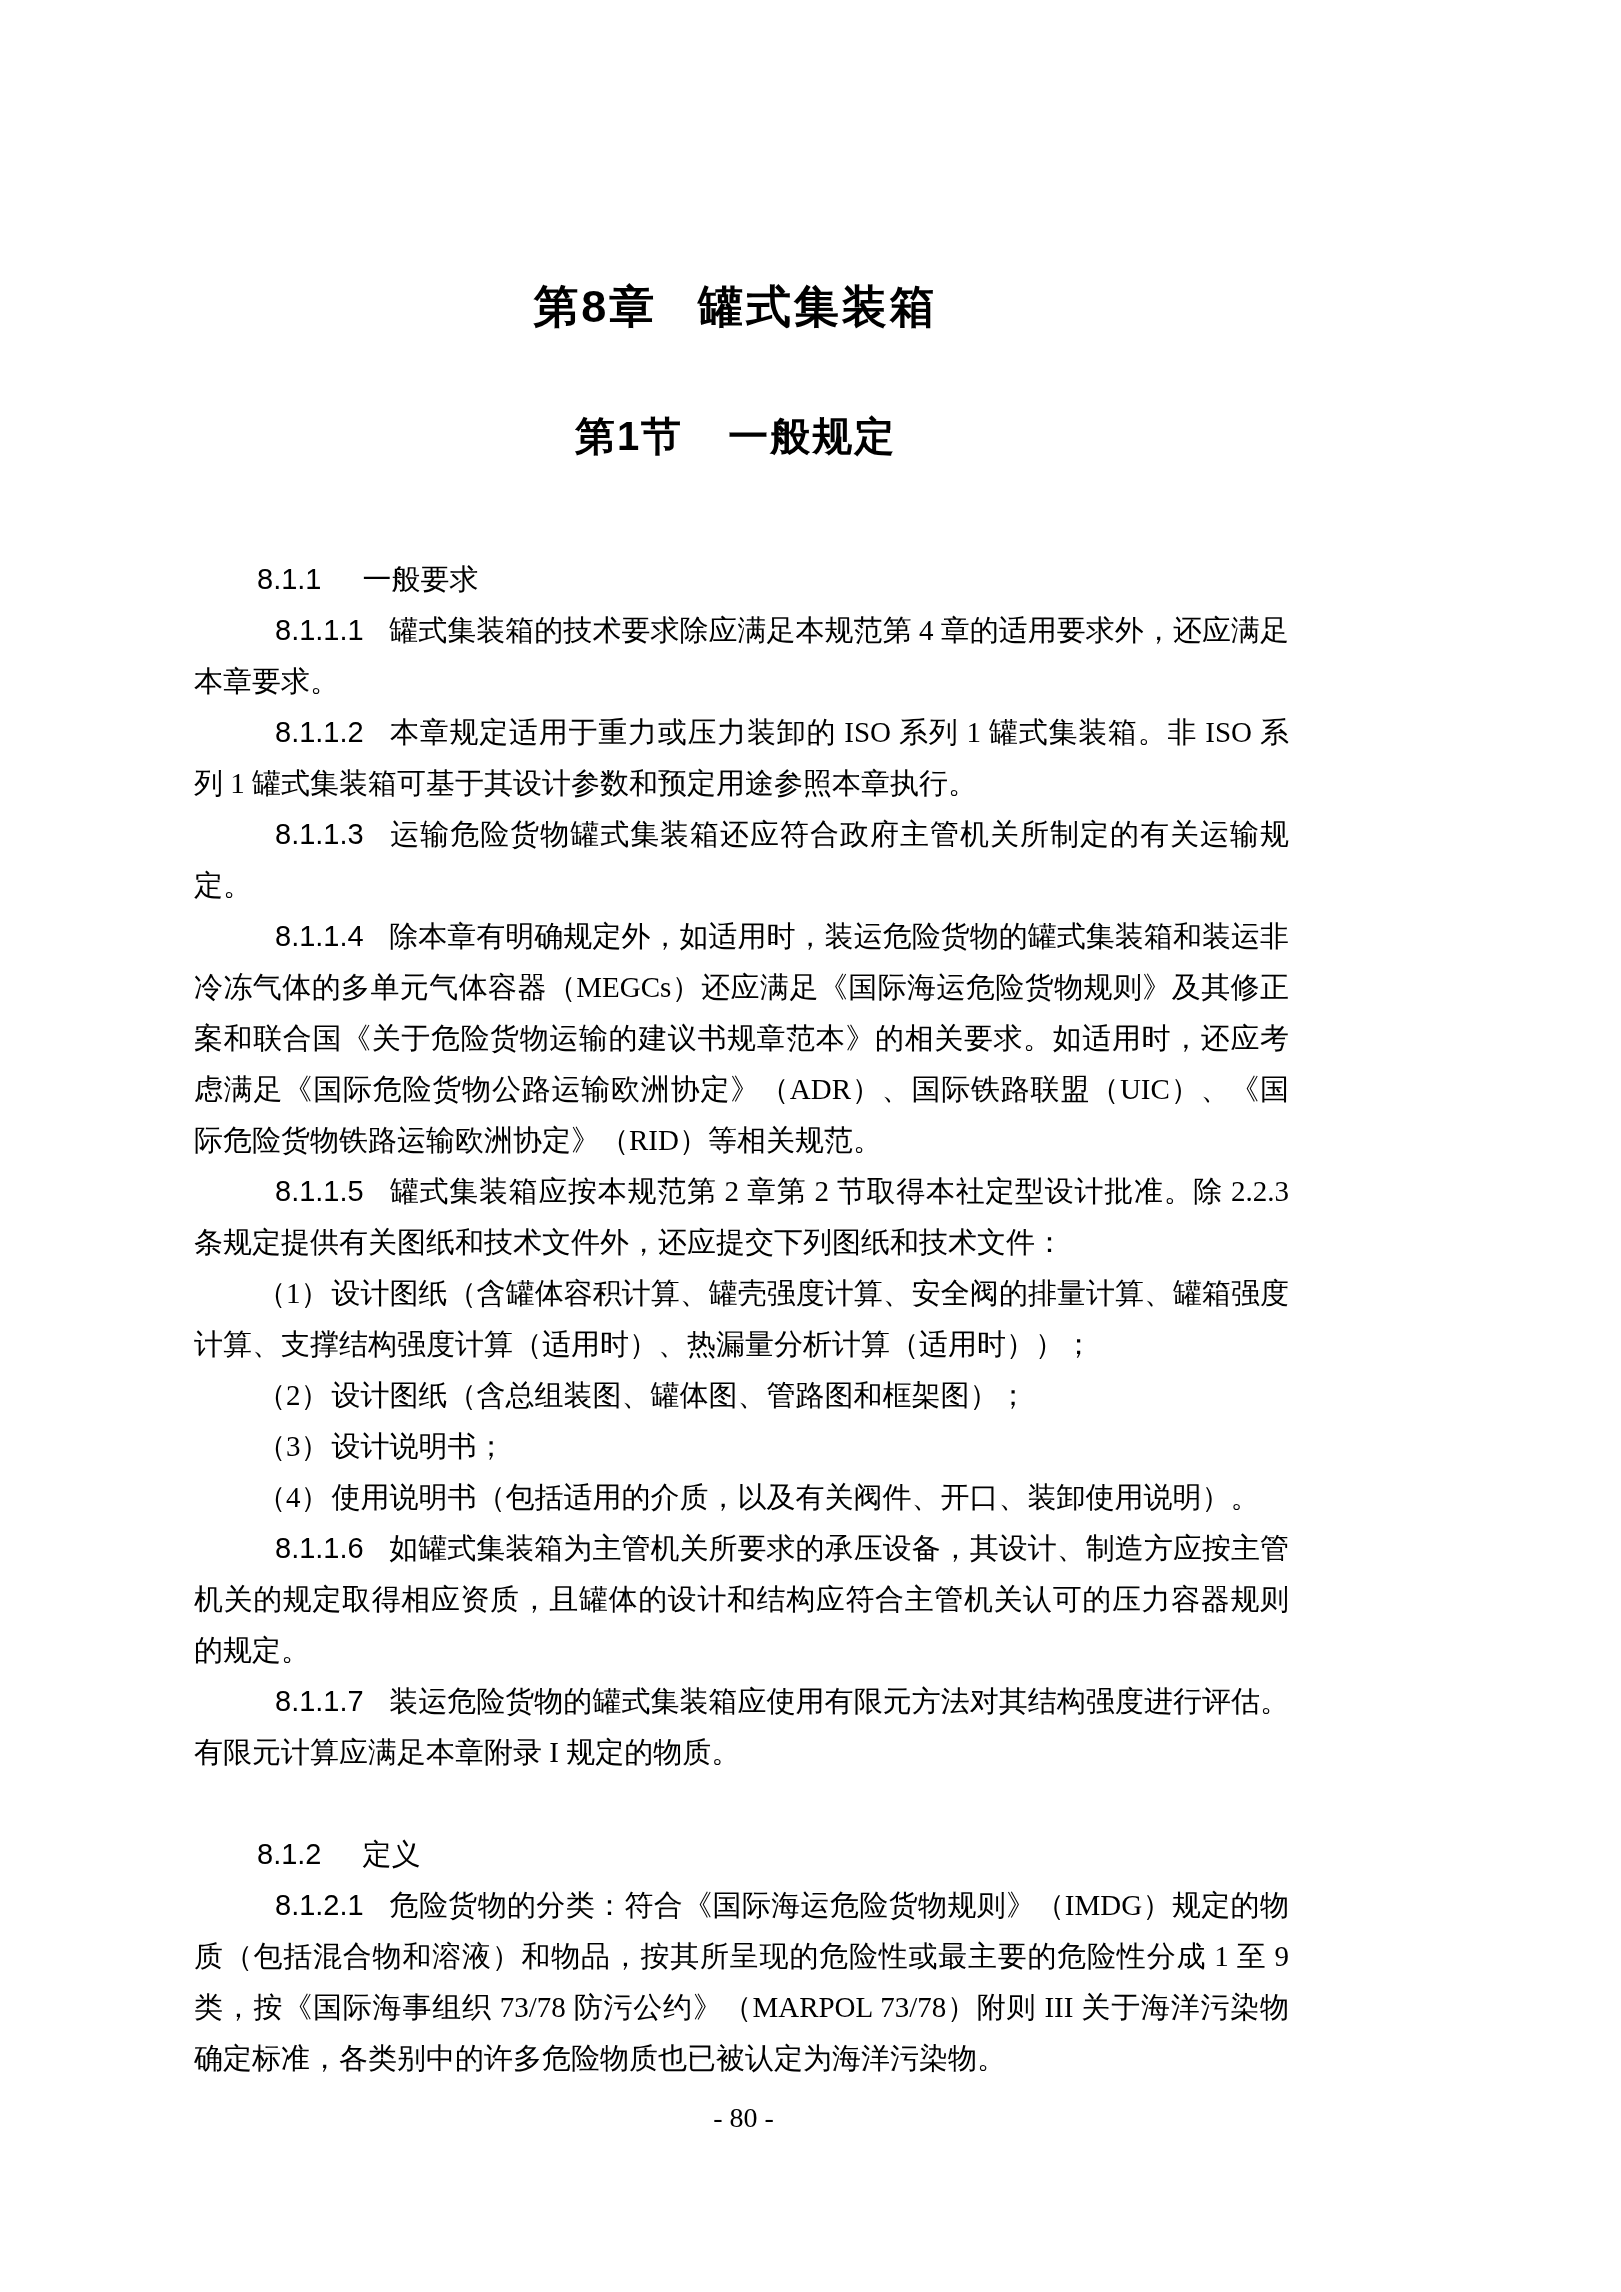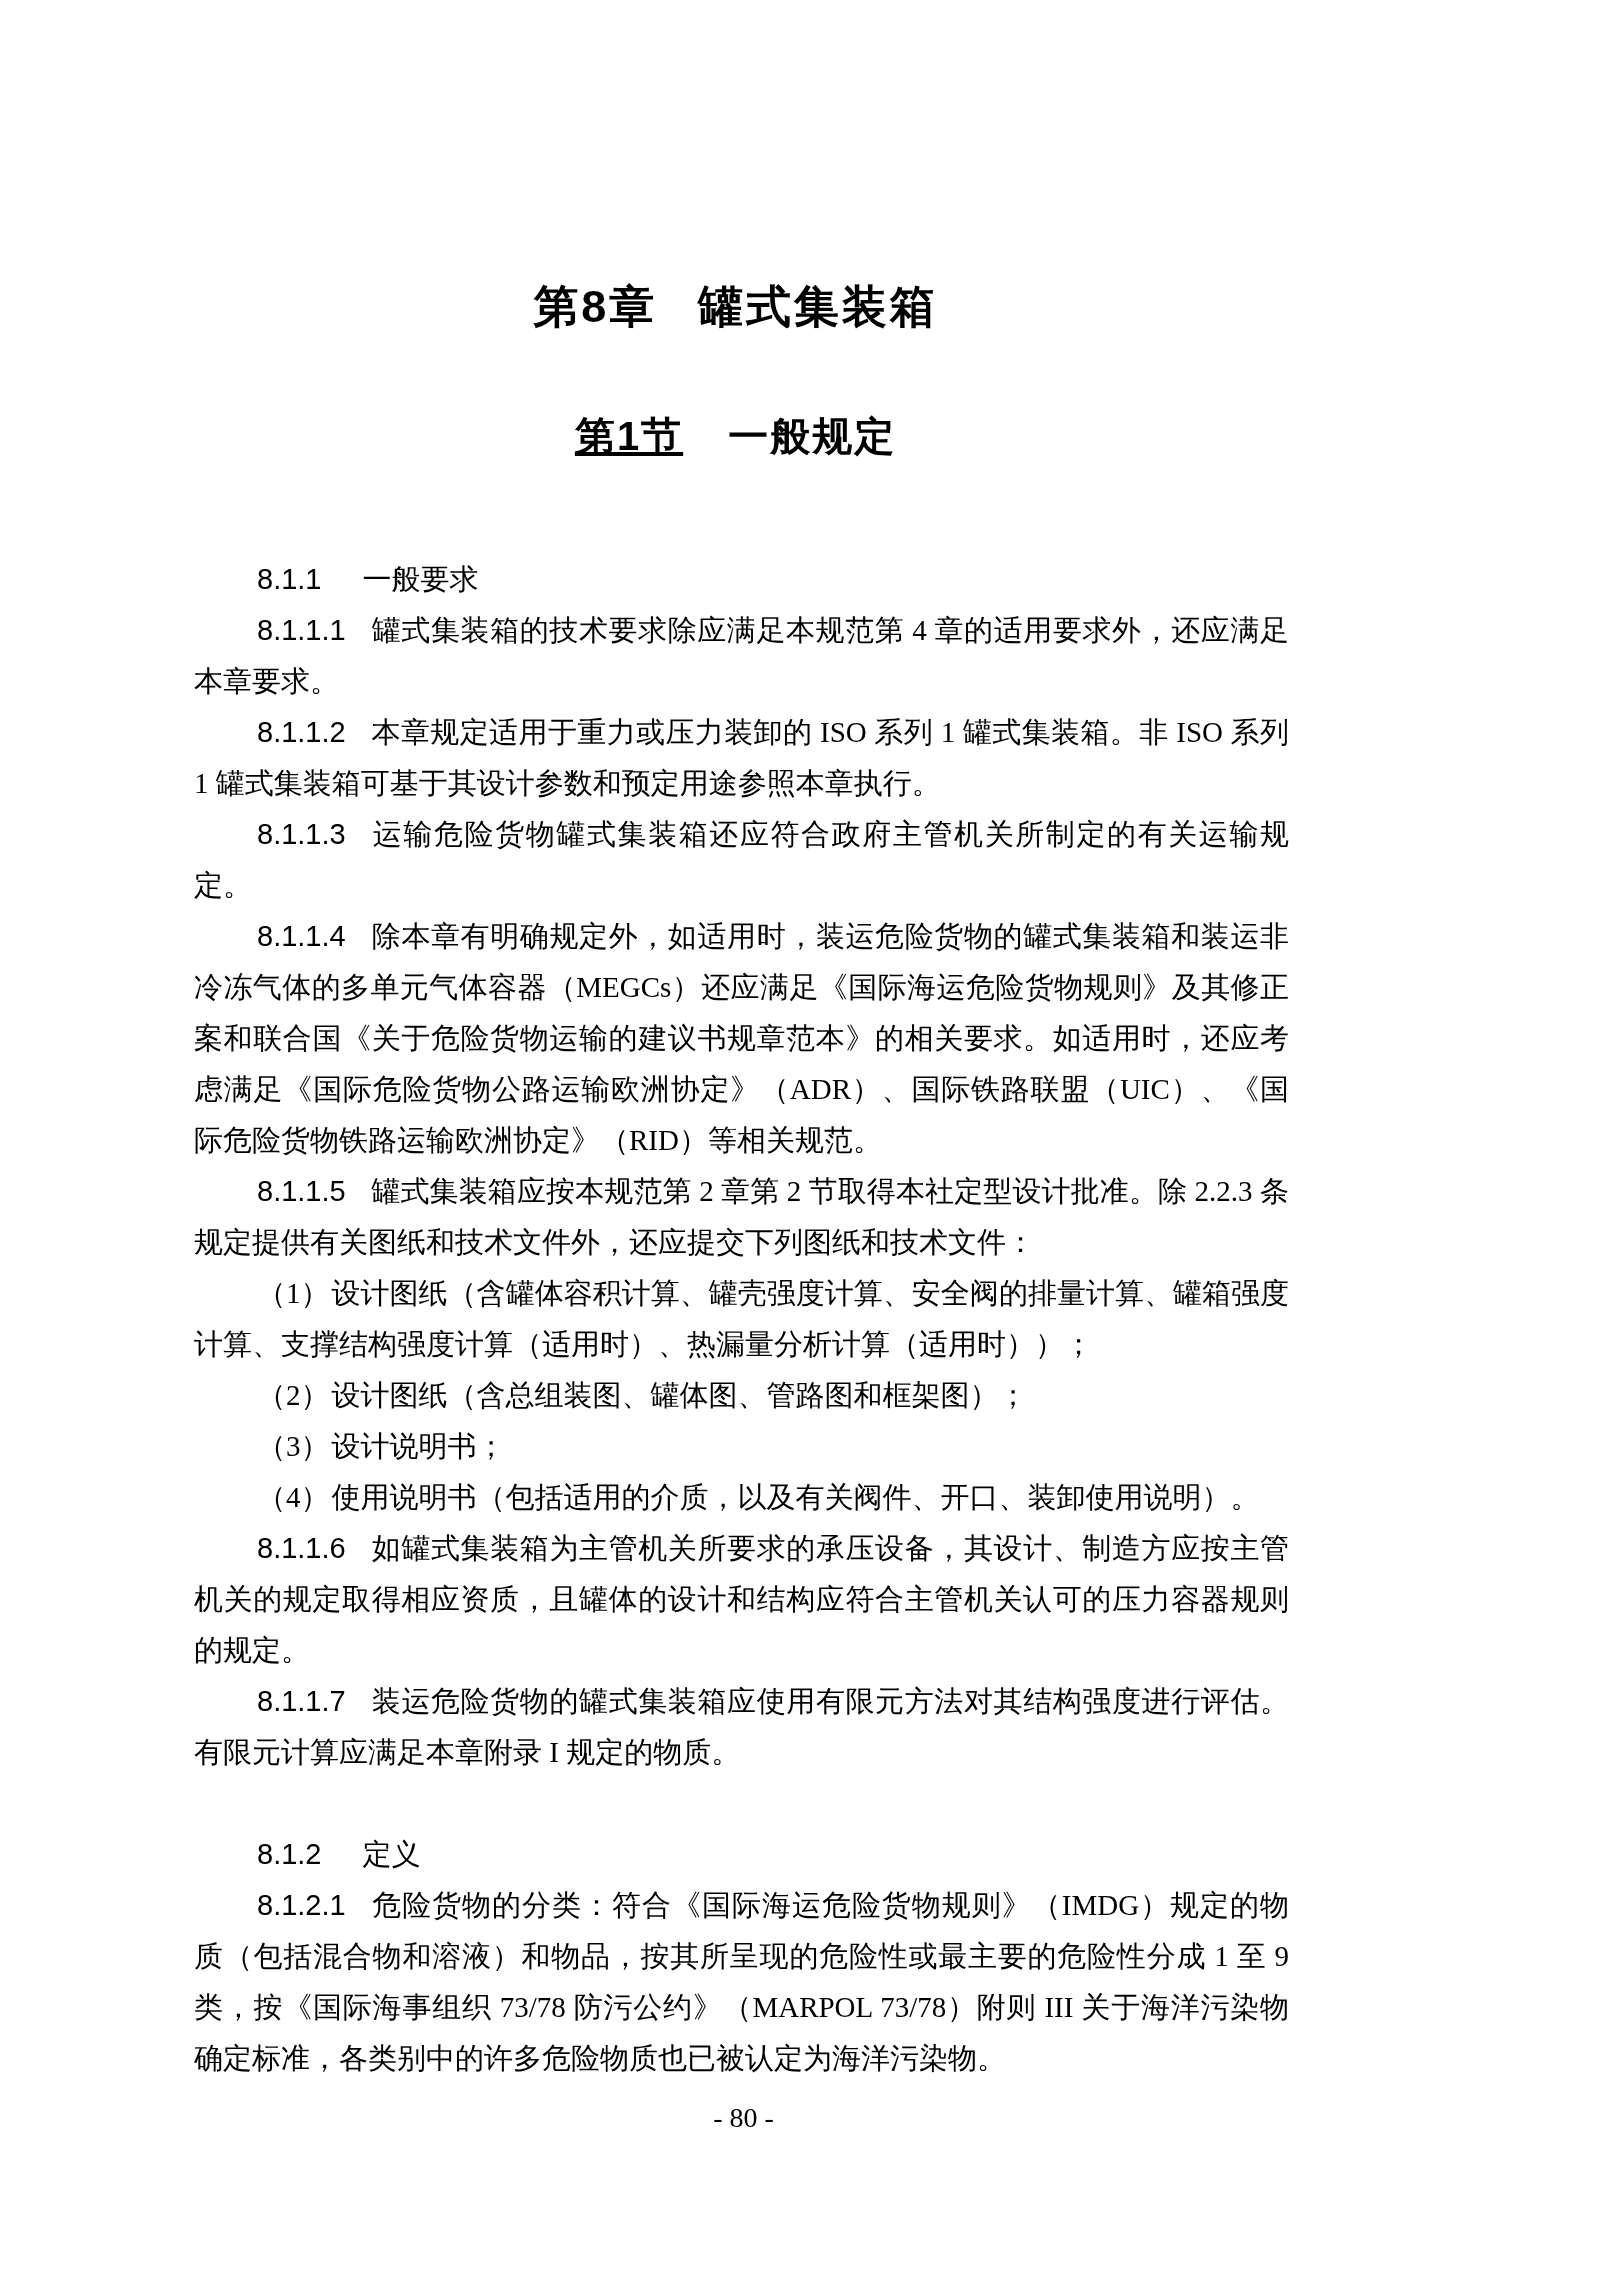--- a/index.html
+++ b/index.html
@@ -32,41 +32,41 @@
     margin: 78px 0 0 0;
     text-align: center;
     font-family: "Liberation Sans", "DejaVu Sans", sans-serif;
     font-weight: bold;
     font-size: 40px;
     line-height: 45px;
     letter-spacing: 2px;
   }
   .section-title .head-num {
     margin-right: 45px;
-    text-decoration: underline;
   }
   .doc-body {
     margin: 95px 182px 0 194px;
     font-family: "Liberation Serif", "DejaVu Serif", serif;
     font-size: 29px;
     line-height: 51px;
     text-align: justify;
   }
   .doc-body p {
     margin: 0;
     text-indent: 63px;
   }
   .doc-body p.section-gap {
     margin-top: 51px;
   }
   .num {
     font-family: "Liberation Sans", "DejaVu Sans", sans-serif;
   }
   .clause-num {
     margin-right: 25.5px;
+    margin-left: 18px;
   }
   .subhead-num {
     margin-right: 41px;
   }
   .list-num {
     margin-right: 2px;
   }
   .page-footer {
     position: absolute;
     top: 2098px;

